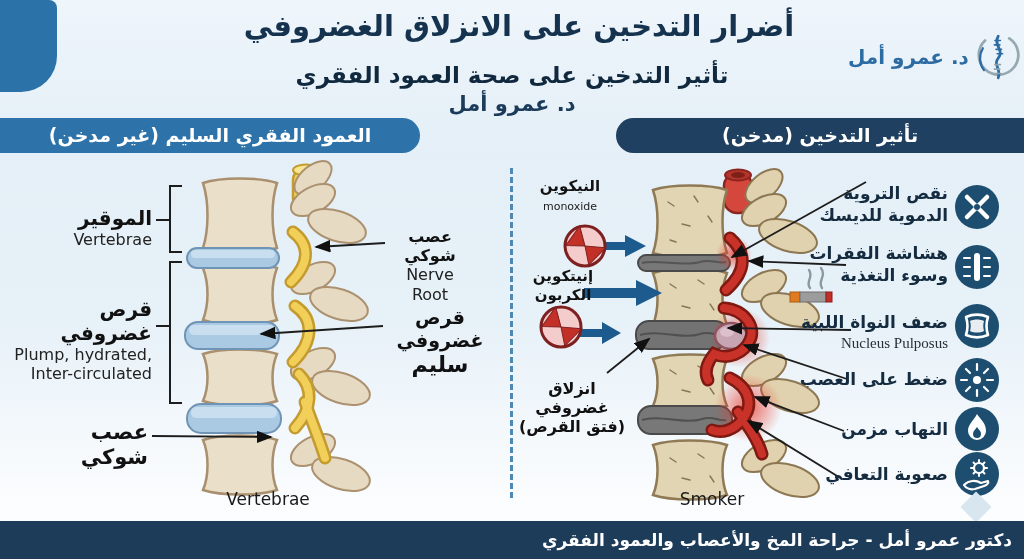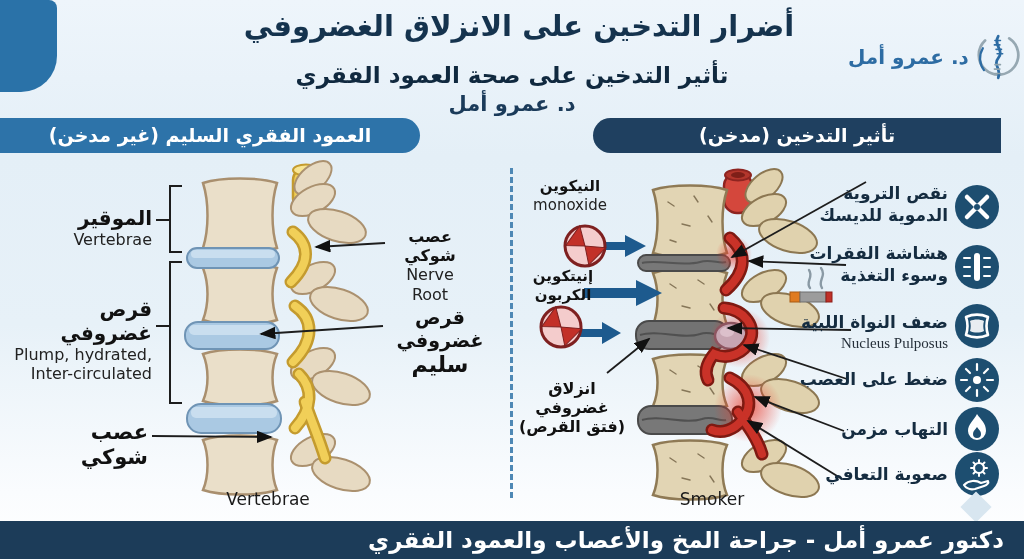--- a/index.html
+++ b/index.html
@@ -10,32 +10,32 @@
   }
   .abs{position:absolute;}
   .corner{left:0;top:0;width:57px;height:92px;background:#2a72a8;border-radius:0 8px 36px 0;}
   .title{left:0;right:0;top:9px;text-align:center;font-size:29px;font-weight:700;color:#15334e;padding-left:14px;}
   .subtitle{left:0;right:0;top:62px;text-align:center;font-size:23px;font-weight:700;color:#10293f;}
   .doctor{left:0;right:0;top:92px;text-align:center;font-size:21px;font-weight:700;color:#1b3b5a;}
   .logo{left:848px;top:10px;width:172px;height:94px;display:flex;align-items:center;gap:4px;}
   .logo-text{color:#2d6ca3;font-size:20px;font-weight:700;white-space:nowrap;}
   .banner{top:118px;height:35px;line-height:35px;text-align:center;color:#ffffff;font-size:19px;font-weight:700;}
   .banner-left{left:0;width:420px;background:#2d73a9;border-radius:0 20px 20px 0;}
-  .banner-right{left:593px;width:408px;background:#1f4060;border-radius:20px 0 0 20px;}
+  .banner-right{left:616px;width:408px;background:#1f4060;border-radius:20px 0 0 20px;}
   .divider{left:510px;top:168px;height:330px;width:0;border-left:3px dashed #4e88b5;}
   .lbl{color:#111;line-height:1.2;}
   .lbl .ar{font-weight:700;}
   .lbl .en{font-weight:400;color:#222;}
   .cap{font-size:17px;color:#1a1a1a;text-align:center;font-weight:400;}
   .effect{width:190px;text-align:right;line-height:1.28;}
   .effect .ar{font-weight:700;font-size:17px;color:#152c40;display:block;}
   .effect .en{font-weight:400;font-size:15px;color:#26303a;display:block;font-family:Liberation Serif, serif;}
   .icon-circle{width:44px;height:44px;border-radius:50%;background:#1d4e70;display:flex;align-items:center;justify-content:center;}
   .footer{left:0;bottom:0;width:1024px;height:38px;background:#1c3c59;color:#fff;
-    font-size:23px;font-weight:700;line-height:38px;text-align:right;padding-right:20px;box-sizing:border-box;}
+    font-size:17px;font-weight:700;line-height:38px;text-align:right;padding-right:12px;box-sizing:border-box;}
   .wm{left:965px;top:496px;width:22px;height:22px;background:#d8e6f0;transform:rotate(45deg);}
   svg{display:block;}
 </style>
 </head>
 <body>
 
 <div class="stage">
 
   <div class="abs corner"></div>
 
@@ -280,21 +280,21 @@
     <span class="en" style="font-size:16px;">Nerve Root</span>
   </div>
   <div class="abs lbl" style="left:384px;top:306px;width:112px;text-align:center;">
     <span class="ar" dir="rtl" style="font-size:19px;">قرص غضروفي</span><br>
     <span class="ar" dir="rtl" style="font-size:22px;">سليم</span>
   </div>
   <div class="abs cap" style="left:198px;top:489px;width:140px;">Vertebrae</div>
 
   <div class="abs lbl" style="left:522px;top:176px;width:96px;text-align:center;">
     <span class="ar" dir="rtl" style="font-size:15px;">النيكوين</span><br>
-    <span class="en" style="font-size:15px;">monoxide</span>
+    <span class="en" style="font-size:11px;">monoxide</span>
   </div>
   <div class="abs lbl" style="left:519px;top:266px;width:88px;text-align:center;">
     <span class="ar" dir="rtl" style="font-size:15px;">إنيتكوين</span><br>
     <span class="ar" dir="rtl" style="font-size:15px;">الكربون</span>
   </div>
   <div class="abs lbl" style="left:514px;top:379px;width:116px;text-align:center;">
     <span class="ar" dir="rtl" style="font-size:16px;">انزلاق غضروفي</span><br>
     <span class="ar" dir="rtl" style="font-size:16px;">(فتق القرص)</span>
   </div>
   <div class="abs cap" style="left:642px;top:489px;width:140px;">Smoker</div>

